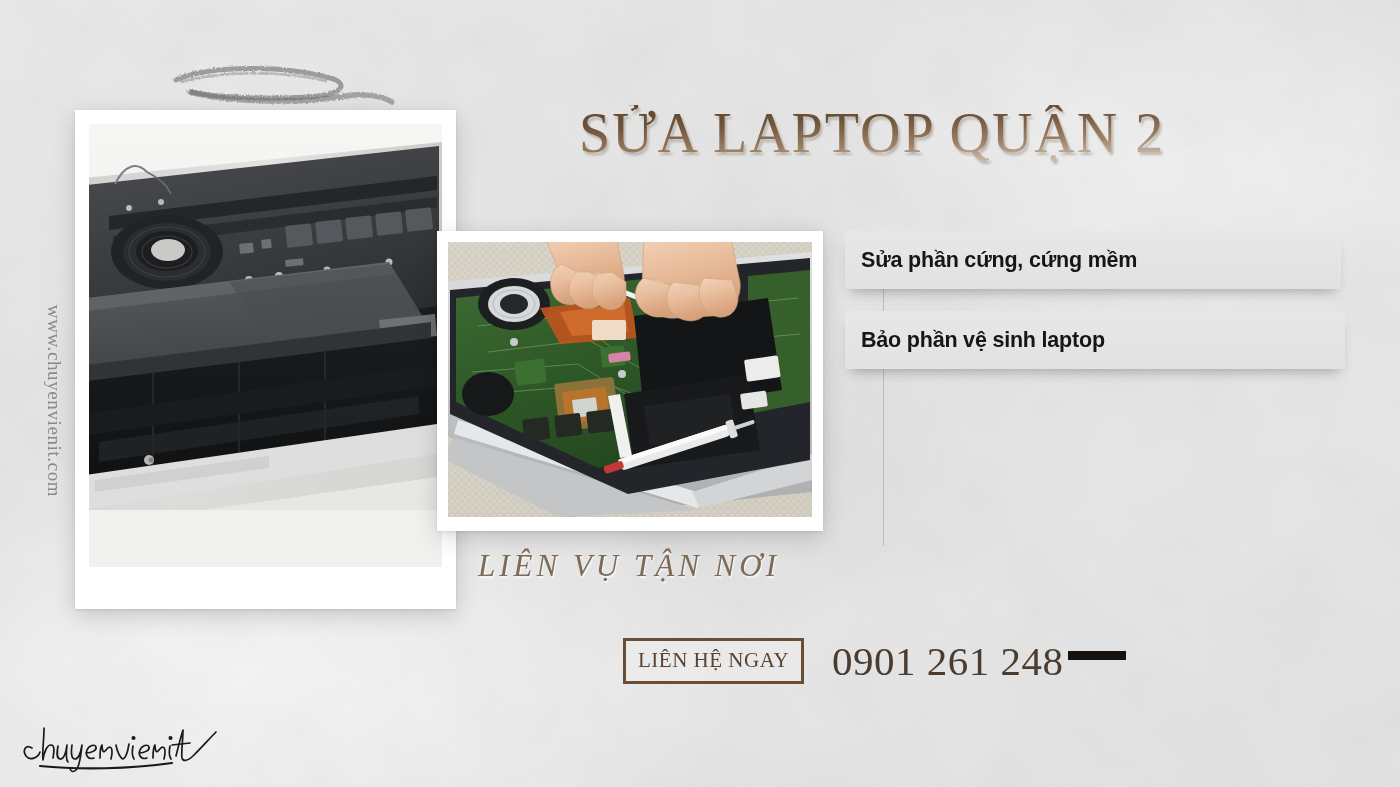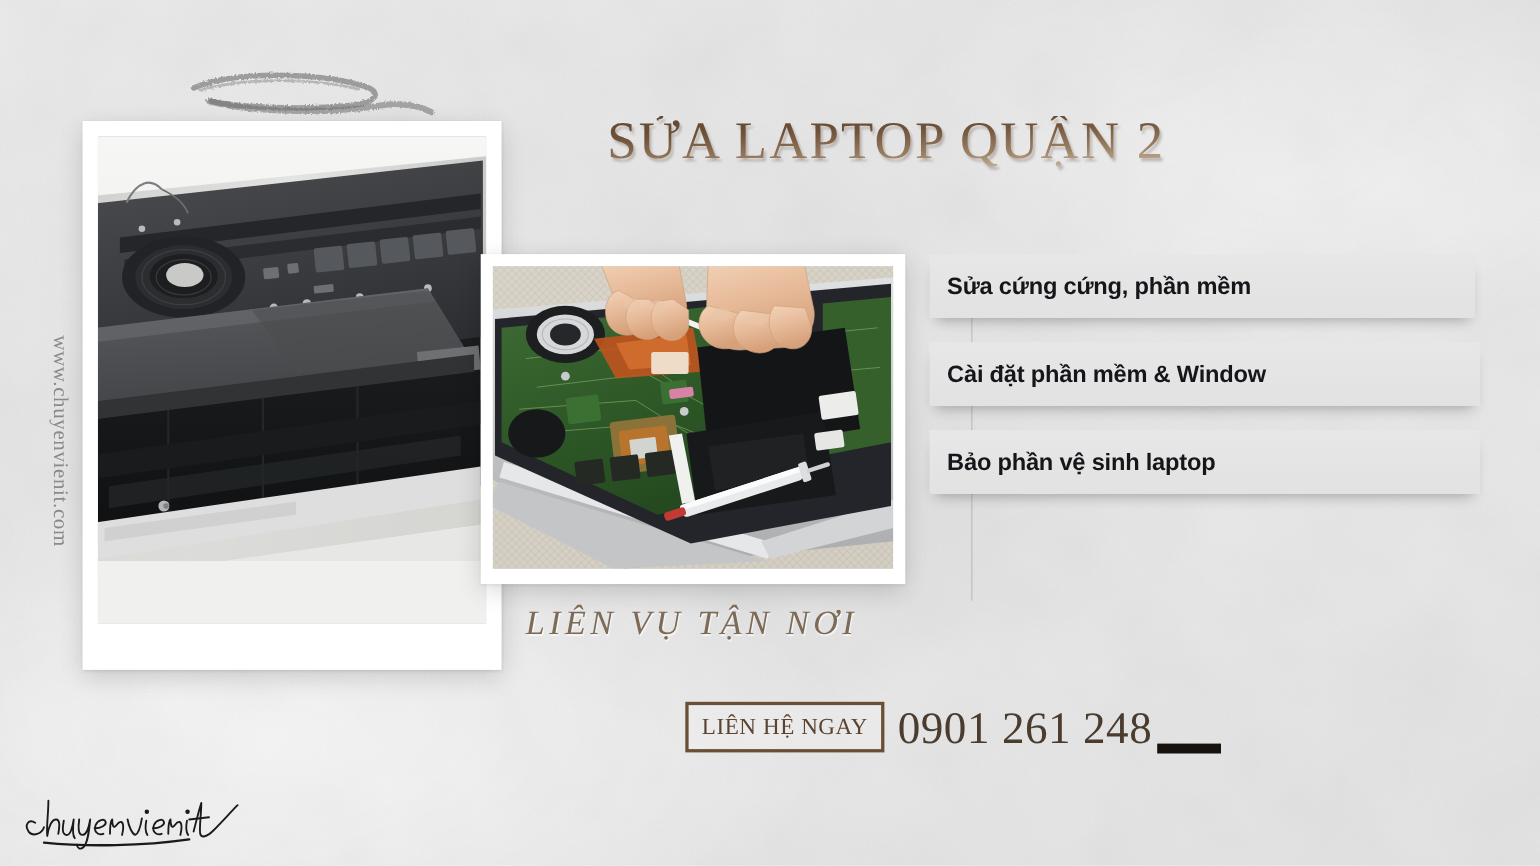--- a/index.html
+++ b/index.html
@@ -84,24 +84,24 @@
   
   .bars-rule {
     position:absolute; left:883px; top:278px;
     width:1px; height:268px;
     background:rgba(120,120,120,.35);
   }
 
   
   .title {
     position:absolute;
-    left:552px; top:105px;
+    left:579px; top:105px;
     width:760px;
     font-family:"Liberation Serif", serif;
-    font-size:48px;
+    font-size:56px;
     font-weight:normal;
     letter-spacing:2px;
     line-height:1;
     white-space:nowrap;
     background:linear-gradient(178deg,#5f452f 0%,#6d5138 28%,#9d8165 62%,#cdbca9 86%,#e2d8cd 100%);
     -webkit-background-clip:text;
     background-clip:text;
     color:transparent;
     -webkit-text-fill-color:transparent;
     filter:drop-shadow(2px 3px 1px rgba(90,70,52,.30));
@@ -129,22 +129,22 @@
     margin-left:23px;
   }
   .cta-box span {
     font-family:"Liberation Serif", serif;
     font-size:21px;
     letter-spacing:.5px;
     color:#5a4331;
     white-space:nowrap;
   }
   .phone-hours {
-    margin-left:12px;
-    display:flex; align-items:flex-end;
+    margin-left:28px;
+    display:flex; align-items:flex-start;
     font-family:"Liberation Serif", serif;
     font-size:41px;
     color:#4a3c2f;
     letter-spacing:.5px;
     white-space:nowrap;
   }
   .sep-dash {
     display:inline-block;
     width:58px; height:9px;
     background:#17120d;
@@ -436,24 +436,21 @@
         </g>
       </svg>
     </div>
   </div>
 
   <h1 class="title nosel">SỬA LAPTOP QUẬN 2</h1>
 
   <div class="bars-rule"></div>
   <div class="bars">
     <div class="bar b1">
-      <span>Sửa cứng cứng, phần mềm</span>
-    </div>
-    <div class="bar b3">
-      <span>Cài đặt phần mềm &amp; Window</span>
+      <span>Sửa phần cứng, cứng mềm</span>
     </div>
     <div class="bar b4">
       <span>Bảo phần vệ sinh laptop</span>
     </div>
   </div>
 
   <div class="tagline nosel">LIÊN VỤ TẬN NƠI</div>
 
   <div class="contact">
     <div class="cta-box">

